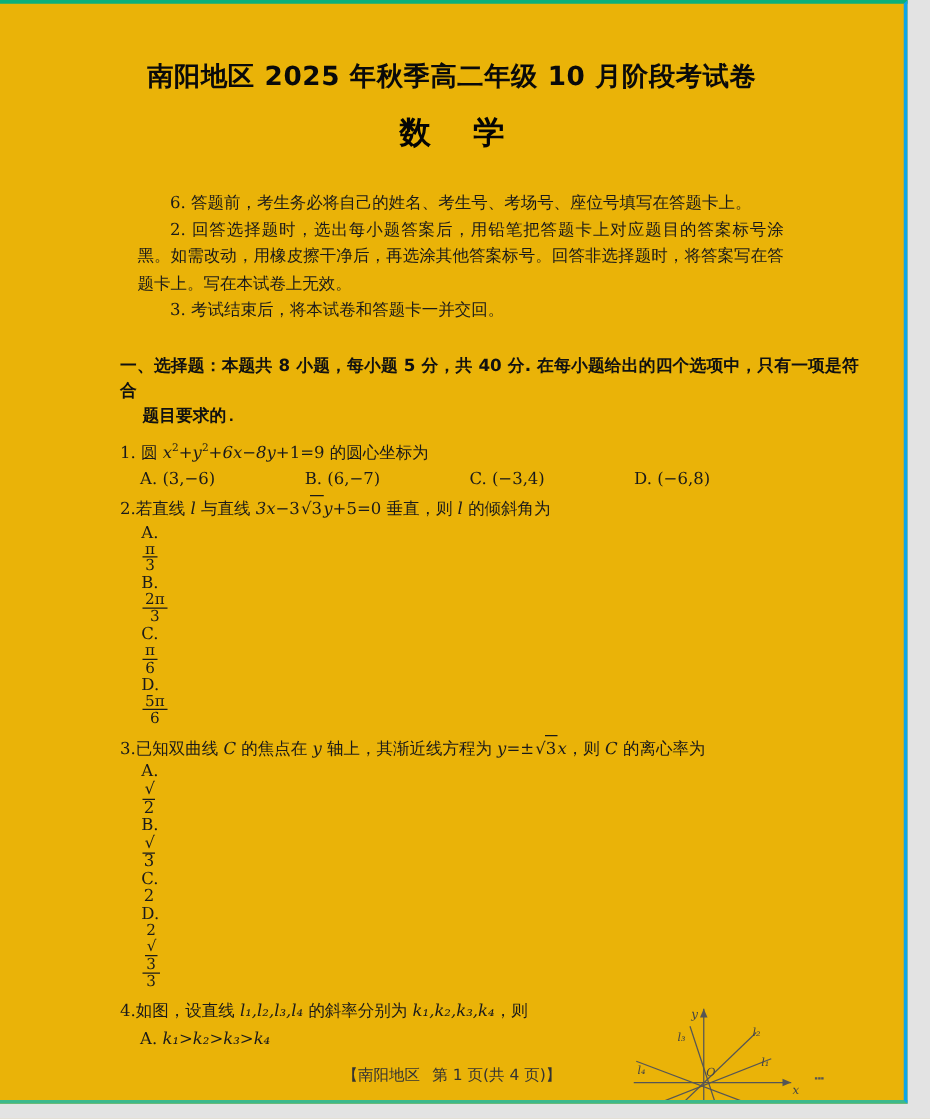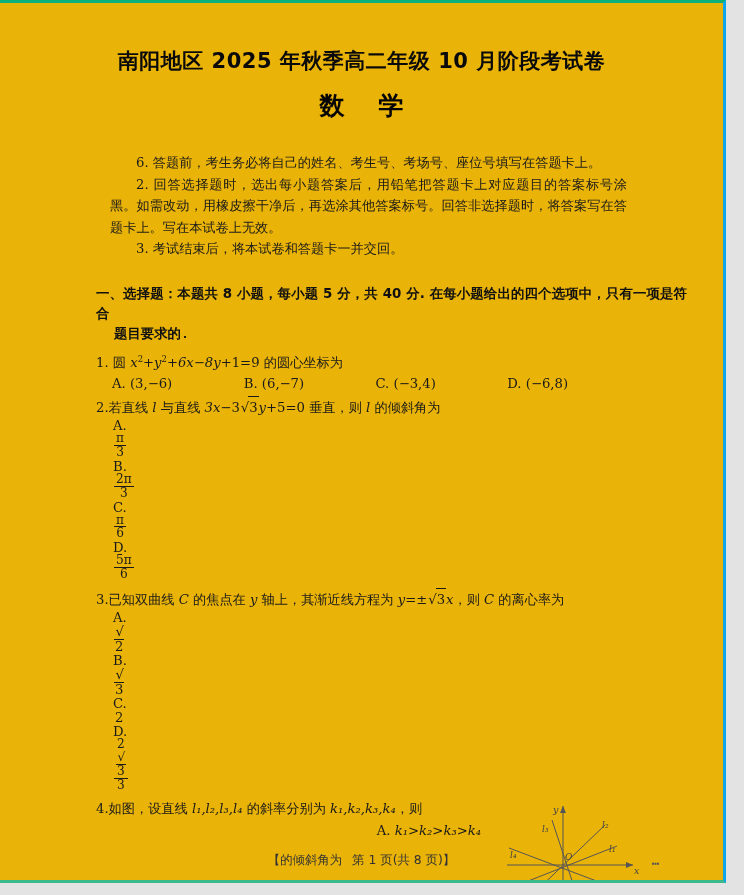--- a/index.html
+++ b/index.html
@@ -97,21 +97,21 @@
     text-align: justify;
   }
   .opts {
     display: flex;
     margin-top: 3px;
     padding-left: 16px;
   }
   .opts > .opt { font-size: 13.2px; color: #1a1a1a; }
   .opts.row4 > .opt { width: 25%; box-sizing: border-box; }
   .opts.row4.frac { align-items: flex-start; padding-top: 2px; }
-  .opts-stack { padding-left: 16px; margin-top: 2px; text-align: right; }
+  .opts-stack { padding-left: 16px; margin-top: 2px; }
   .opts-stack .opt {
     font-size: 13.2px;
     line-height: 1.52;
     color: #1a1a1a;
   }
   .opts-stack.narrow .opt { line-height: 1.45; }
 
   
   .mi { font-family: "DejaVu Serif","Liberation Serif",serif; font-style: italic; }
   .mn { font-family: "DejaVu Serif","Liberation Serif",serif; font-style: normal; }
@@ -262,18 +262,18 @@
             <text x="47" y="34" font-size="9">l₃</text>
             <text x="15" y="60" font-size="9">l₄</text>
           </g>
         </svg>
       </div>
     </div>
 
   </div>
 
   <div class="footer">
-    <span>【的倾斜角为</span><span class="fgap"></span><span>第 1 页(共 8 页)】</span>
+    <span>【南阳地区</span><span class="fgap"></span><span>第 1 页(共 4 页)】</span>
   </div>
   <div class="corner-mark">▪▪▪</div>
 
  </div>
 </div>
 
 </body></html>

